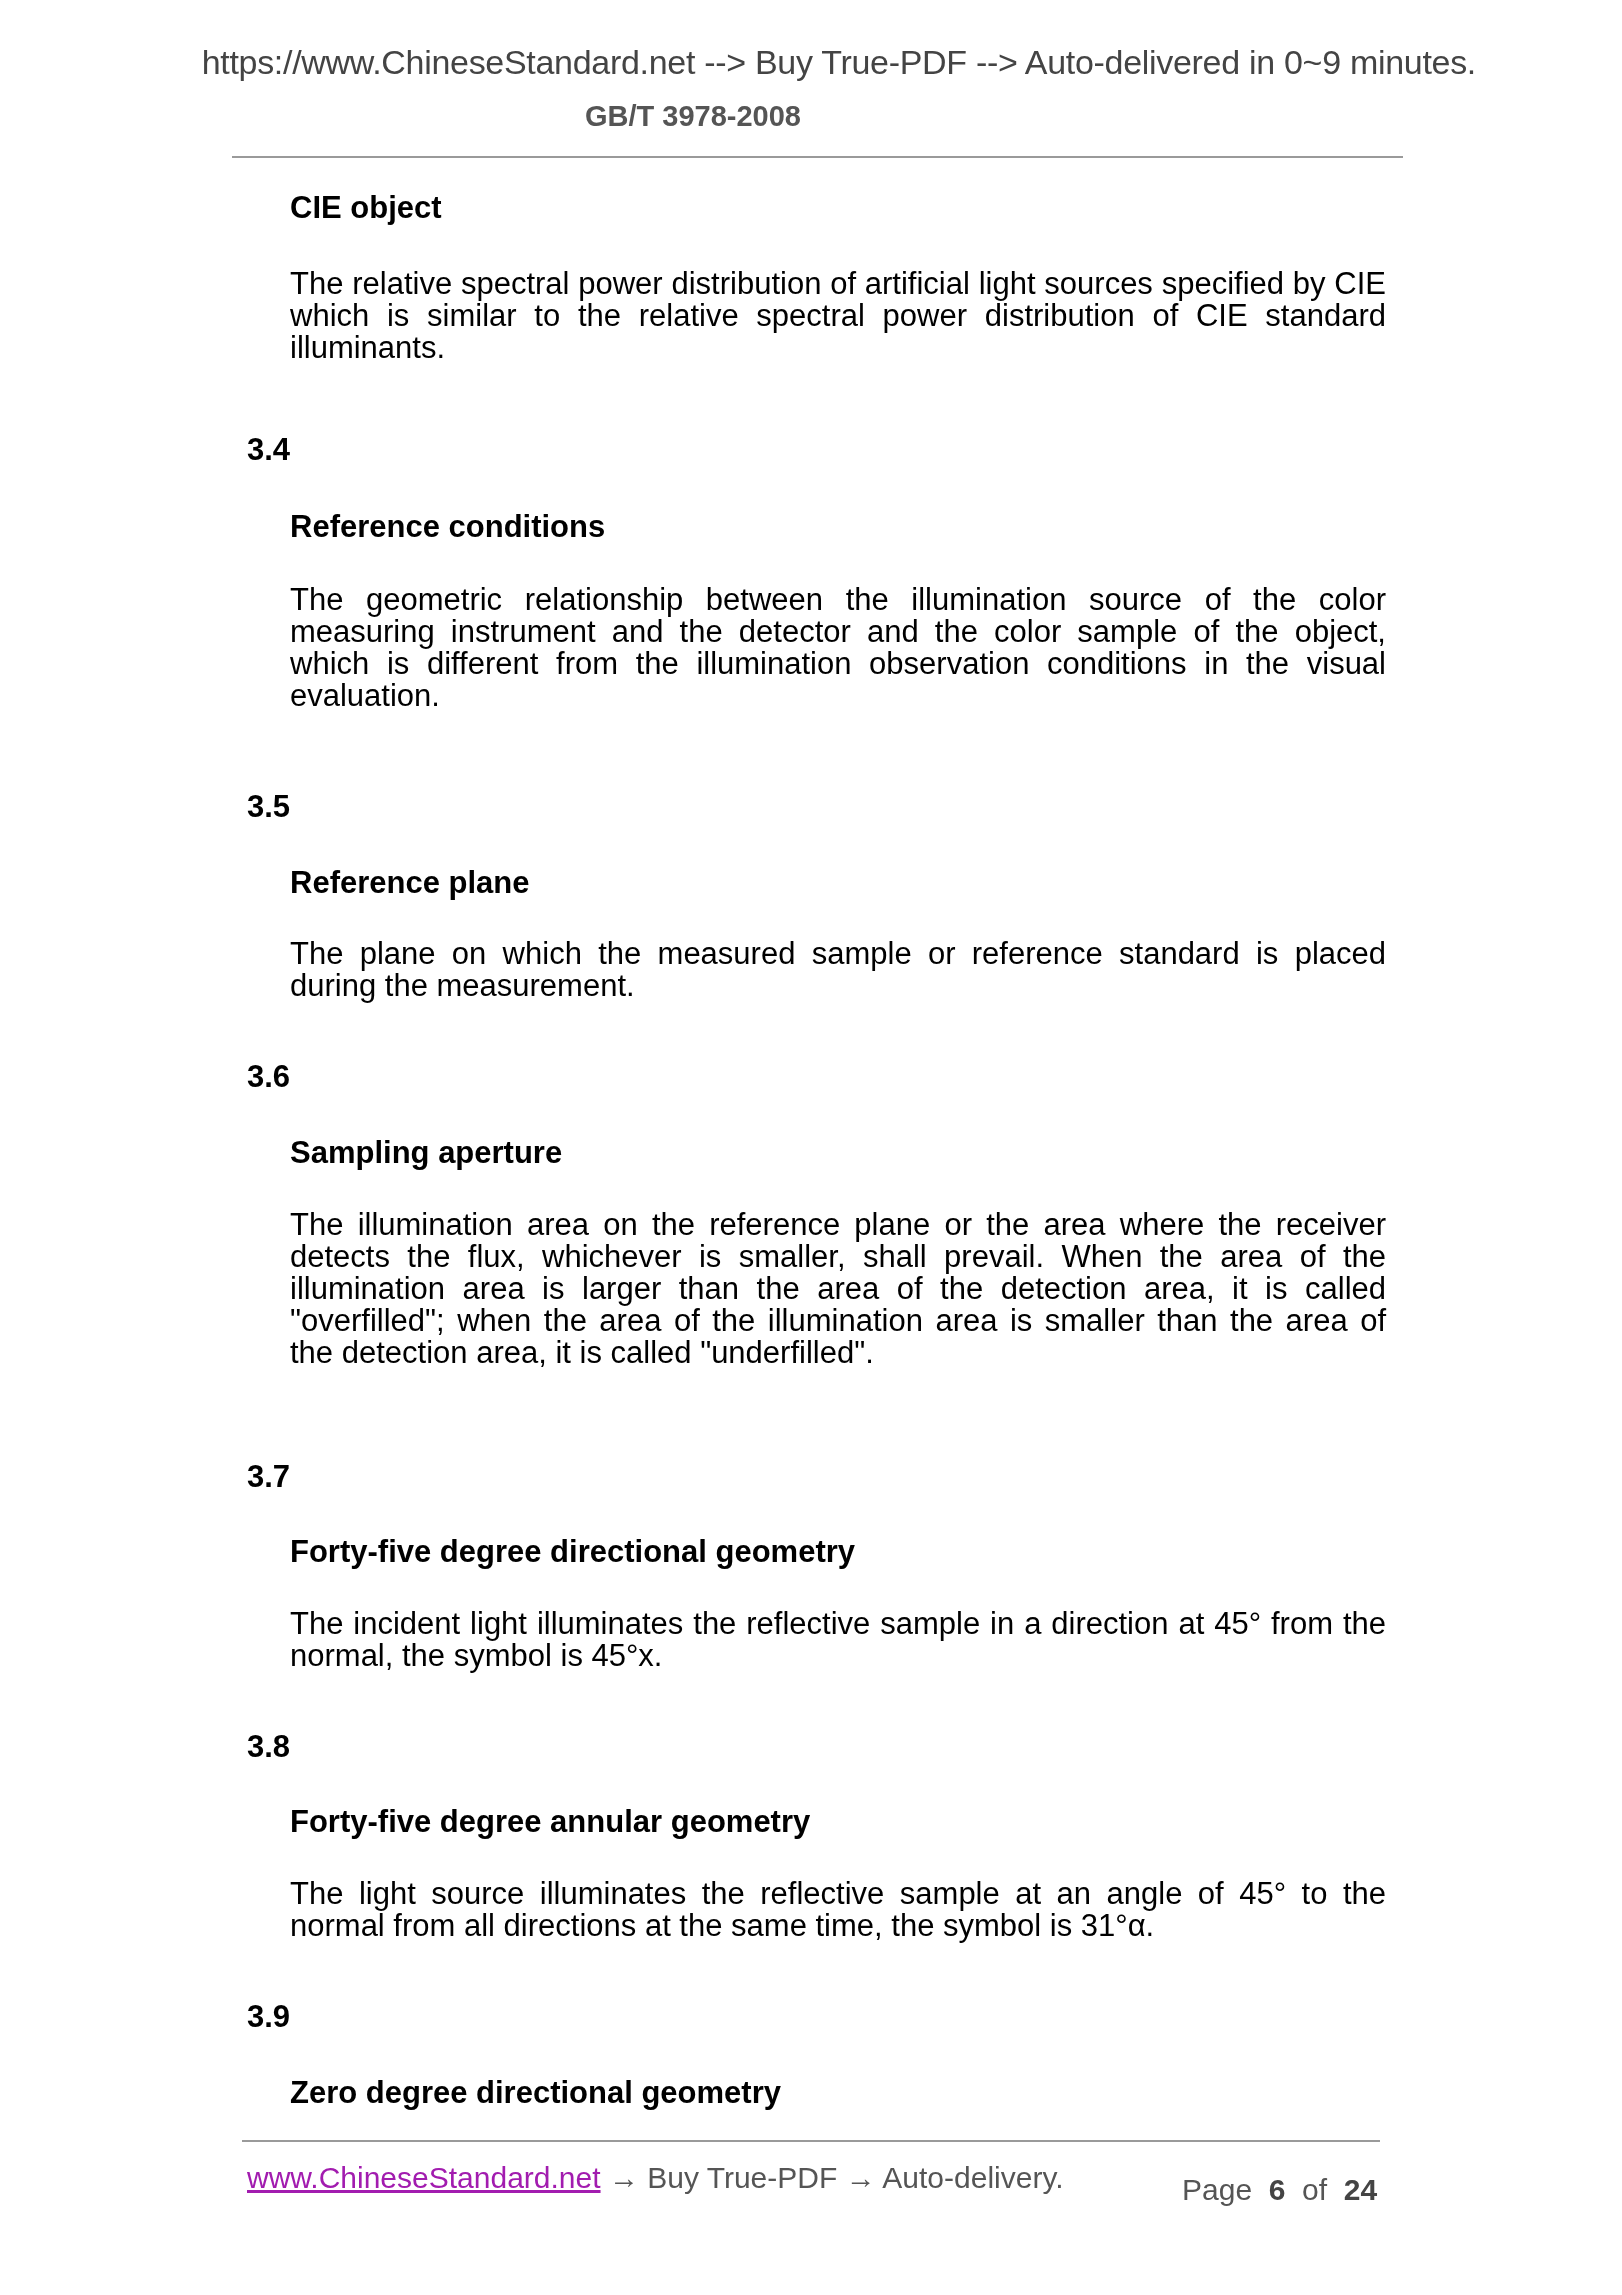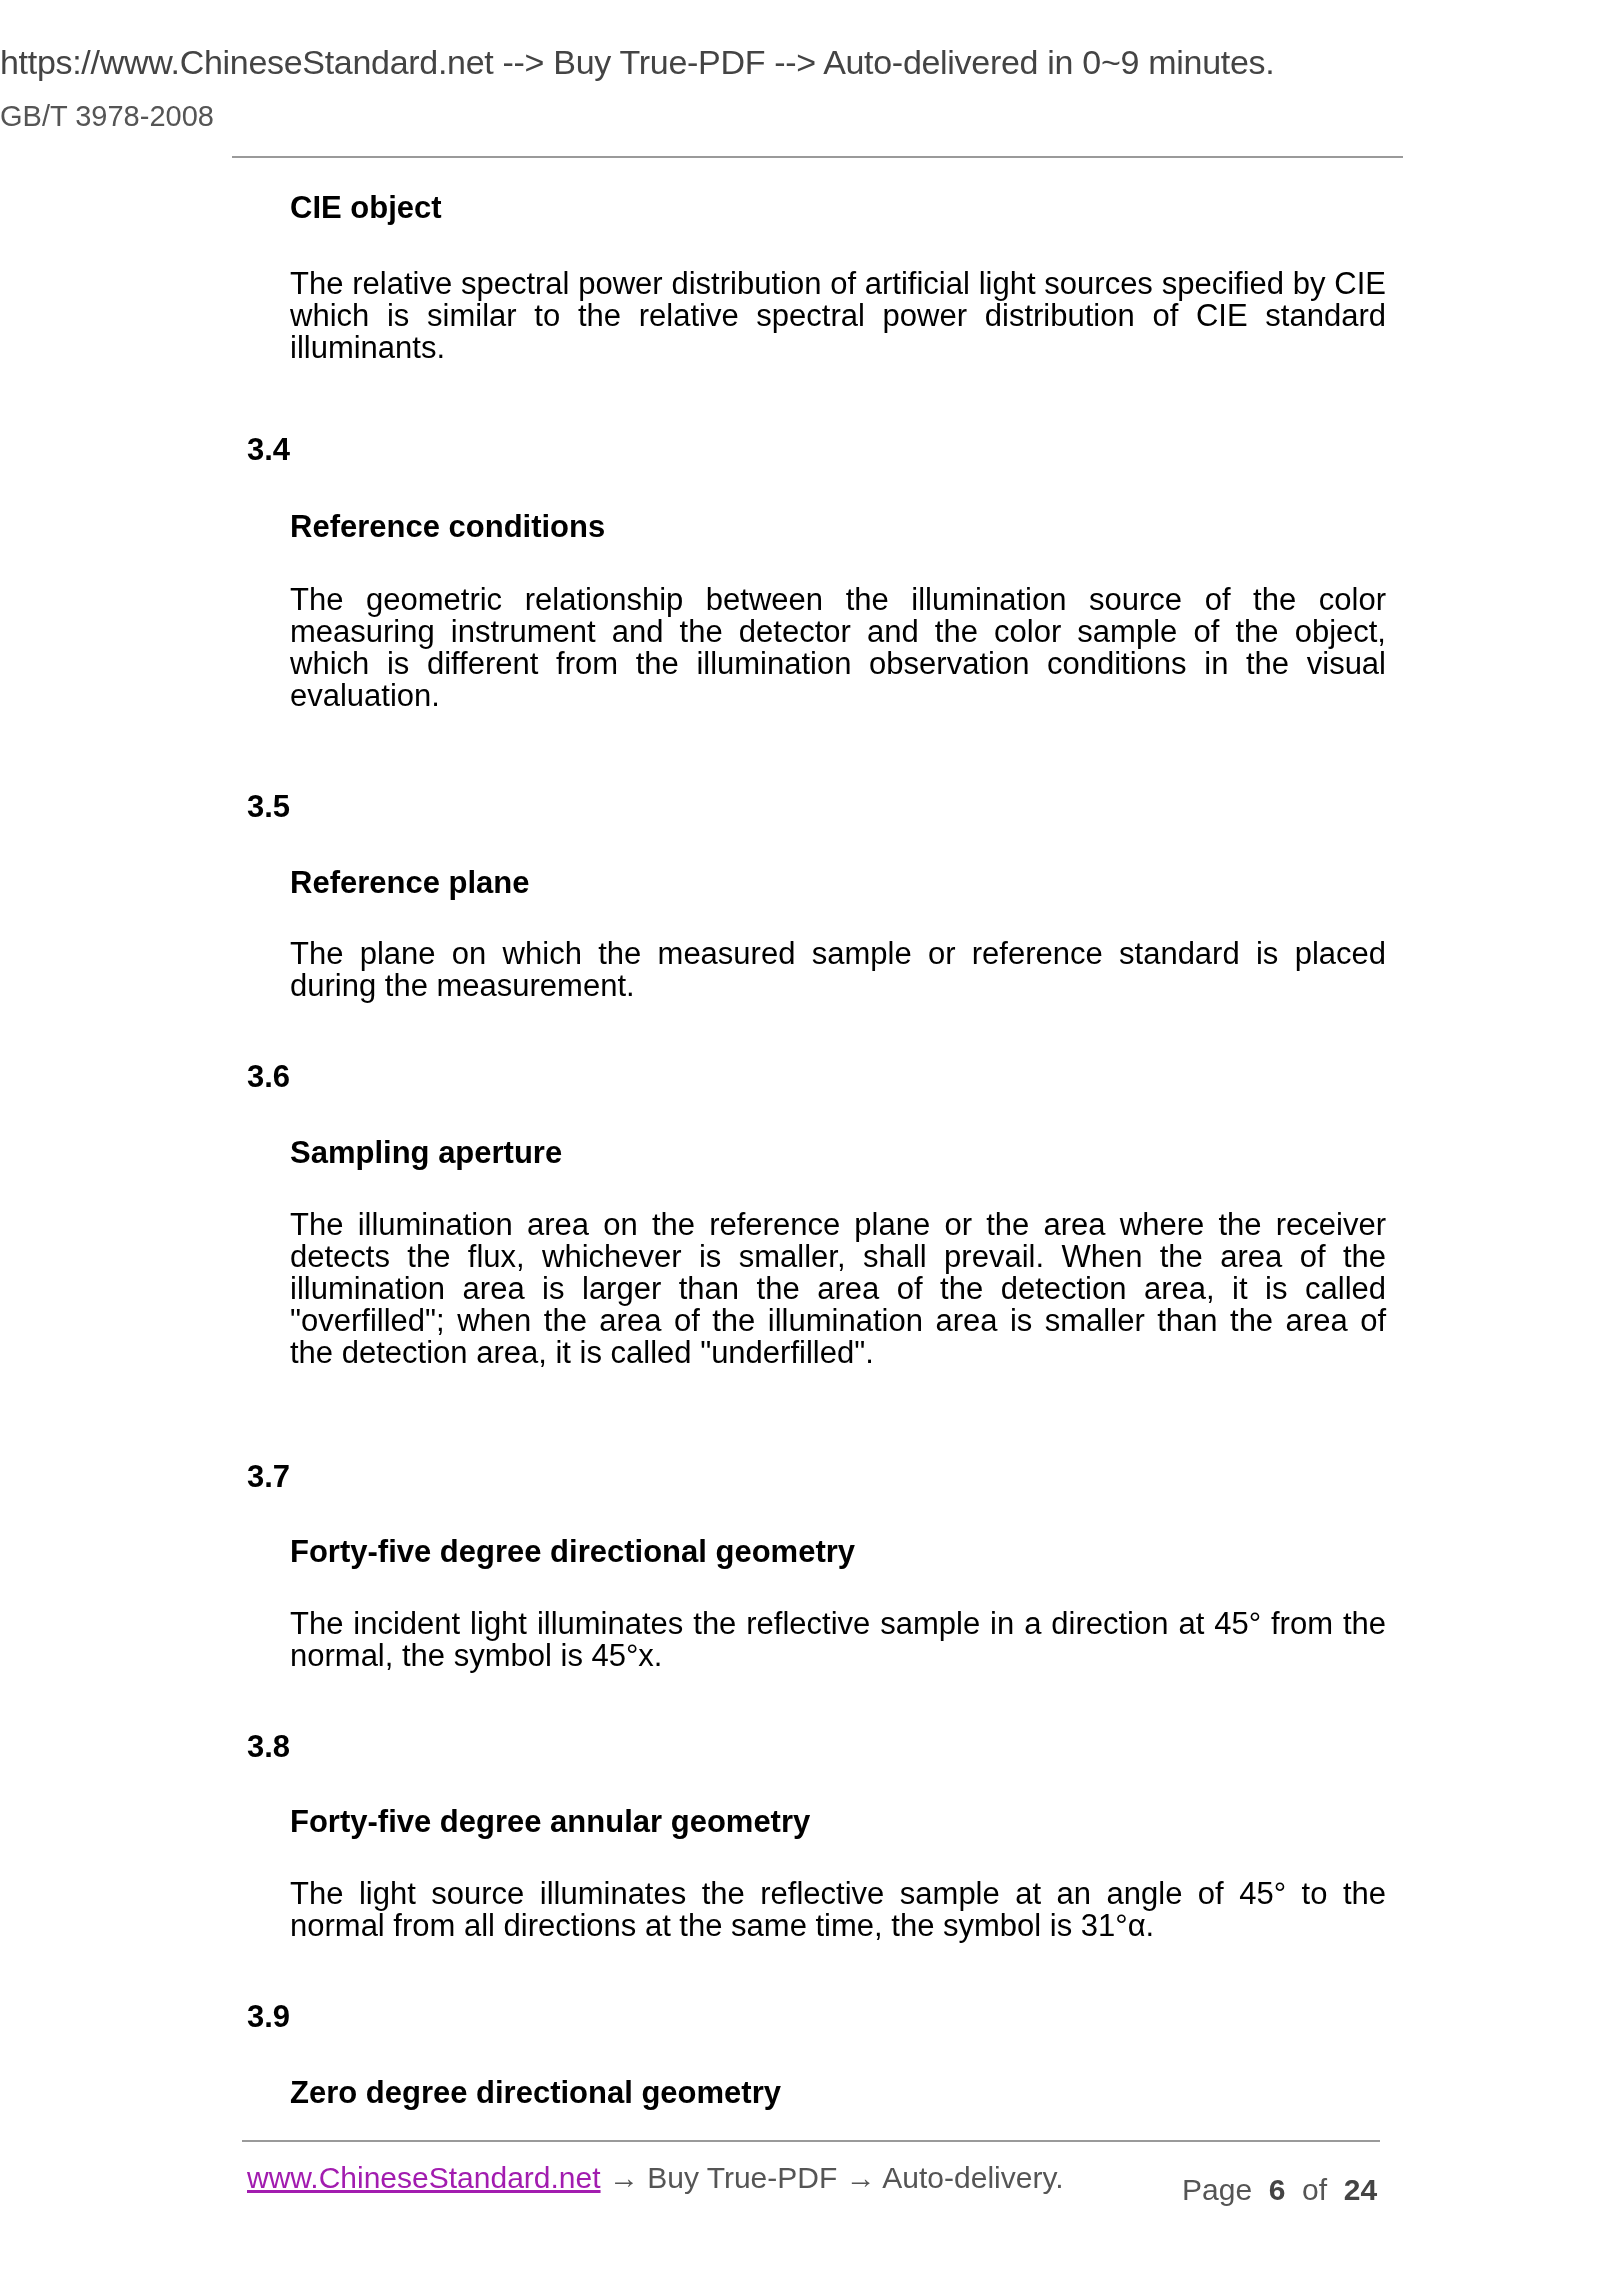--- a/index.html
+++ b/index.html
@@ -1,21 +1,21 @@
 <!DOCTYPE html>
 <html style="font-size:13.3px"><head>
 <meta charset="utf-8">
 <style>
   html, body { margin: 0; padding: 0; background: #ffffff; }
   body { width: 1623px; height: 2295px; position: relative; overflow: hidden;
          font-family: "Liberation Sans", sans-serif; color: #000; }
-  .hdr-title { position: absolute; top: 43px; left: 0; width: 1476px; text-align: left;
+  .hdr-title { position: absolute; top: 43px; left: 0; width: 1476px; text-align: right;
                font-size: 34px; color: #444; letter-spacing: -0.3px; }
-  .hdr-code { position: absolute; top: 100px; left: 0; width: 1386px; text-align: left;
-              font-size: 29px; color: #555; }
+  .hdr-code { position: absolute; top: 100px; left: 0; width: 1386px; text-align: center;
+              font-size: 29px; color: #555; font-weight: bold; }
   .hdr-rule { position: absolute; top: 156px; left: 232px; width: 1171px; height: 1.7px; background: #9a9a9a; }
   .sec-num { position: absolute; left: 247px; font-weight: bold; font-size: 31px; }
   .term { position: absolute; left: 290px; font-weight: bold; font-size: 31px; }
   .para { position: absolute; left: 290px; width: 1096px; font-size: 31px; line-height: 32px;
           text-align: justify; }
   .ftr-rule { position: absolute; top: 2140px; left: 242px; width: 1138px; height: 1.7px; background: #9a9a9a; }
   .ftr-left { position: absolute; top: 2161px; left: 247px; font-size: 30px; color: #555; }
   .ftr-left a { color: #a21caf; text-decoration: underline; }
   .ftr-right { position: absolute; top: 2161px; left: 1182px; font-size: 30px; color: #555; margin-top: 12px; }
   .ftr-right b { color: #444; }

